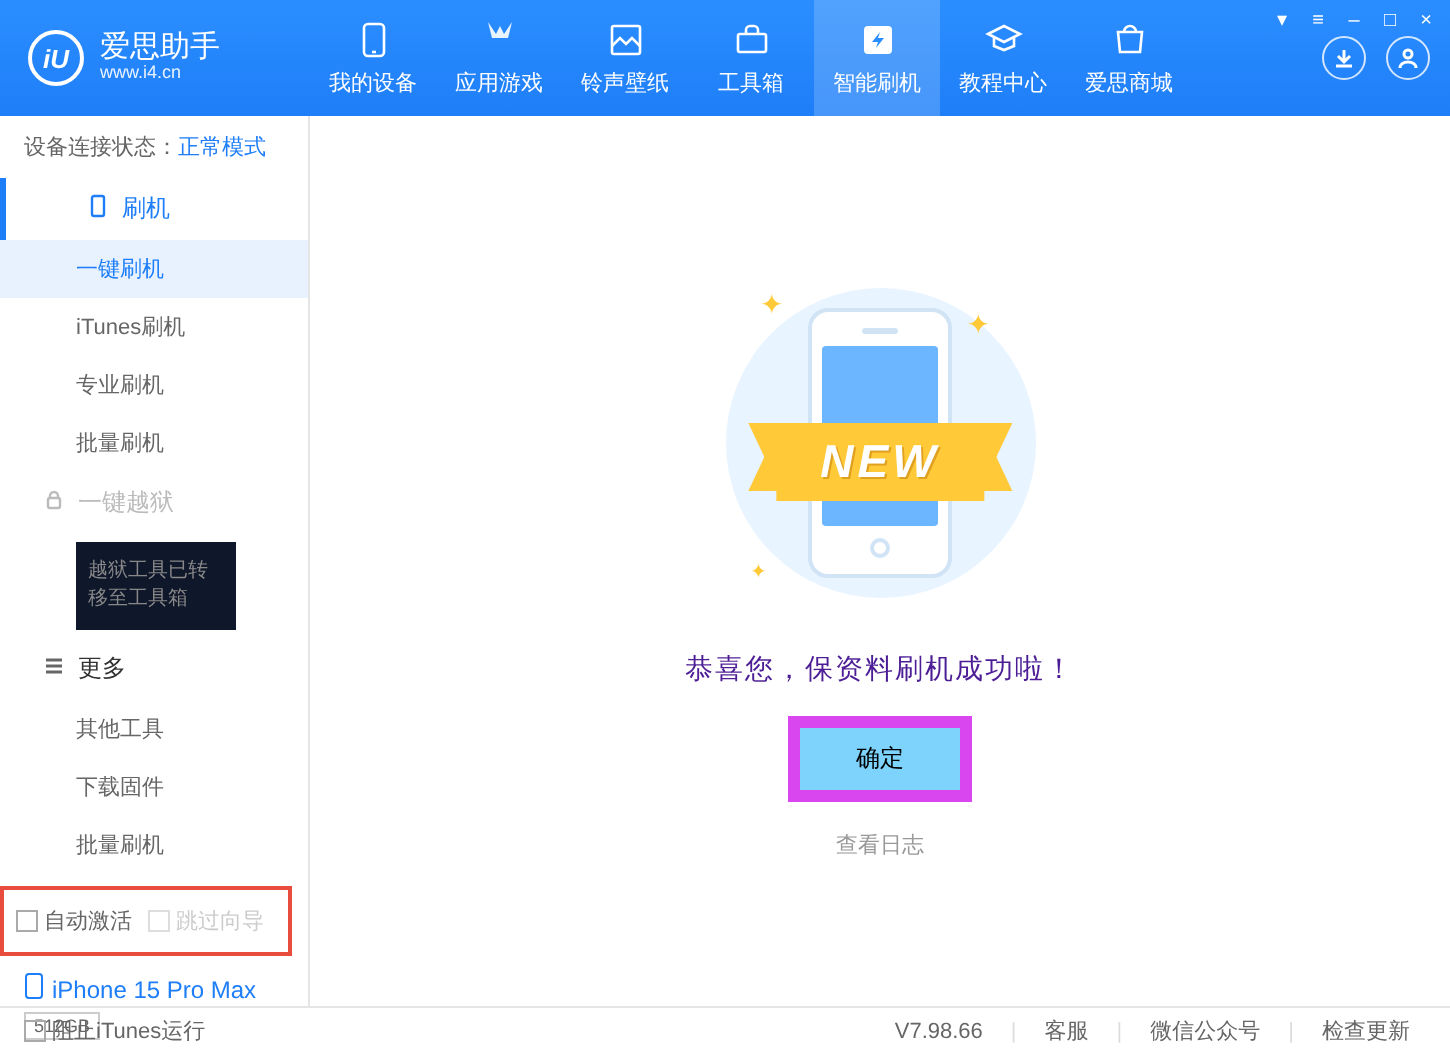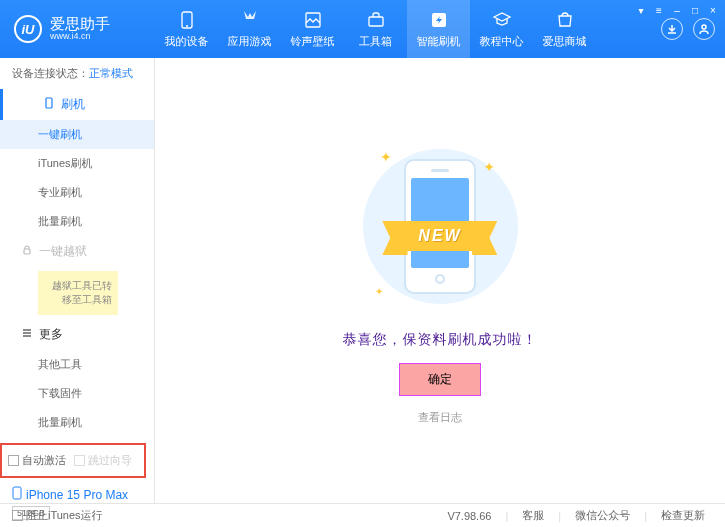--- a/index.html
+++ b/index.html
@@ -20,43 +20,43 @@
 .circ-btn { width: 22px; height: 22px; border: 1.5px solid rgba(255,255,255,0.8); border-radius: 50%; display: flex; align-items: center; justify-content: center; cursor: pointer; }
 .main { display: flex; height: 445px; }
 .sidebar { width: 155px; border-right: 1px solid #e5e5e5; display: flex; flex-direction: column; }
 .conn-status { padding: 8px 12px; font-size: 11px; color: #666; }
 .conn-val { color: #1e7ef8; }
 .side-section { padding: 7px 18px; font-size: 12px; color: #444; display: flex; align-items: center; gap: 6px; border-left: 3px solid transparent; }
 .side-section.head { font-weight: 500; color: #333; }
 .side-section.head.active-head { border-left-color: #1e7ef8; color: #1e7ef8; padding-left: 40px; }
 .side-sub { padding: 7px 18px 7px 38px; font-size: 11px; color: #666; cursor: pointer; }
 .side-sub.active { background: #e8f2ff; color: #1e7ef8; }
-.jailbreak-note { margin: 4px 36px 4px 38px; padding: 8px 6px; background: #fef9c3; font-size: 10px; color: #888; text-align: right; line-height: 1.4; }
+.jailbreak-note { margin: 4px 36px 4px 38px; padding: 8px 6px; background: #0f172a; font-size: 10px; color: #888; text-align: left; line-height: 1.4; }
 .checkbox-row { margin: 6px 8px 0 0; padding: 8px 6px; border: 2px solid #e74c3c; display: flex; gap: 8px; font-size: 11px; }
 .chk { display: flex; align-items: center; gap: 3px; color: #666; }
 .chk.disabled { color: #ccc; }
 .chk-box { width: 11px; height: 11px; border: 1px solid #aaa; }
 .chk.disabled .chk-box { border-color: #ddd; }
 .device-block { padding: 8px 12px; }
 .device-name { color: #1e7ef8; font-size: 12px; display: flex; align-items: center; gap: 4px; }
 .storage-badge { display: inline-block; border: 1px solid #ccc; padding: 1px 4px; font-size: 9px; color: #666; margin-top: 3px; }
 .content { flex: 1; display: flex; flex-direction: column; align-items: center; justify-content: center; gap: 14px; }
 .phone-illus { position: relative; width: 180px; height: 180px; display: flex; align-items: center; justify-content: center; }
 .phone-bg-circle { position: absolute; width: 155px; height: 155px; border-radius: 50%; background: #e8f4ff; }
 .phone-body { position: relative; width: 72px; height: 135px; background: #fff; border-radius: 10px; border: 2px solid #d0e4f5; display: flex; flex-direction: column; align-items: center; padding: 8px 5px; }
 .phone-speaker { width: 18px; height: 3px; background: #d0e4f5; border-radius: 2px; }
 .phone-screen { flex: 1; width: 100%; background: #6bb6ff; margin: 6px 0; border-radius: 2px; }
 .phone-home { width: 10px; height: 10px; border: 2px solid #d0e4f5; border-radius: 50%; }
-.new-ribbon { position: absolute; top: 55%; left: 50%; transform: translate(-50%, -50%); background: #ffc938; padding: 6px 22px; font-size: 16px; font-weight: 900; font-style: italic; color: #fff; letter-spacing: 2px; text-shadow: 1px 1px 0 #e0a020; }
+.new-ribbon { position: absolute; top: 55%; left: 50%; transform: translate(-50%, -50%); background: #ffc938; padding: 6px 22px; font-size: 23px; font-weight: 900; font-style: italic; color: #fff; letter-spacing: 2px; text-shadow: 1px 1px 0 #e0a020; }
 .new-ribbon:before, .new-ribbon:after { content: ''; position: absolute; top: 0; width: 0; height: 0; border: 17px solid #ffc938; }
 .new-ribbon:before { left: -14px; border-left-color: transparent; border-left-width: 8px; }
 .new-ribbon:after { right: -14px; border-right-color: transparent; border-right-width: 8px; }
 .spark { position: absolute; font-size: 14px; color: #ffc938; }
 .success-msg { font-size: 14px; color: #4c1d95; letter-spacing: 1px; }
-.ok-btn { padding: 7px 28px; border: 1px solid #d946ef; background: #fca5a5; font-size: 12px; cursor: pointer; }
+.ok-btn { padding: 7px 28px; border: 6px solid #d946ef; background: #7dd3fc; font-size: 12px; cursor: pointer; }
 .log-link { font-size: 11px; color: #999; cursor: pointer; }
 .statusbar { height: 24px; border-top: 1px solid #e5e5e5; display: flex; align-items: center; padding: 0 12px; font-size: 11px; color: #666; gap: 6px; }
 .statusbar .spacer { flex: 1; }
 .status-item { padding: 0 8px; cursor: pointer; }
 .sep { color: #ddd; }
 </style>
 </head>
 <body>
 
 <div class="titlebar">

